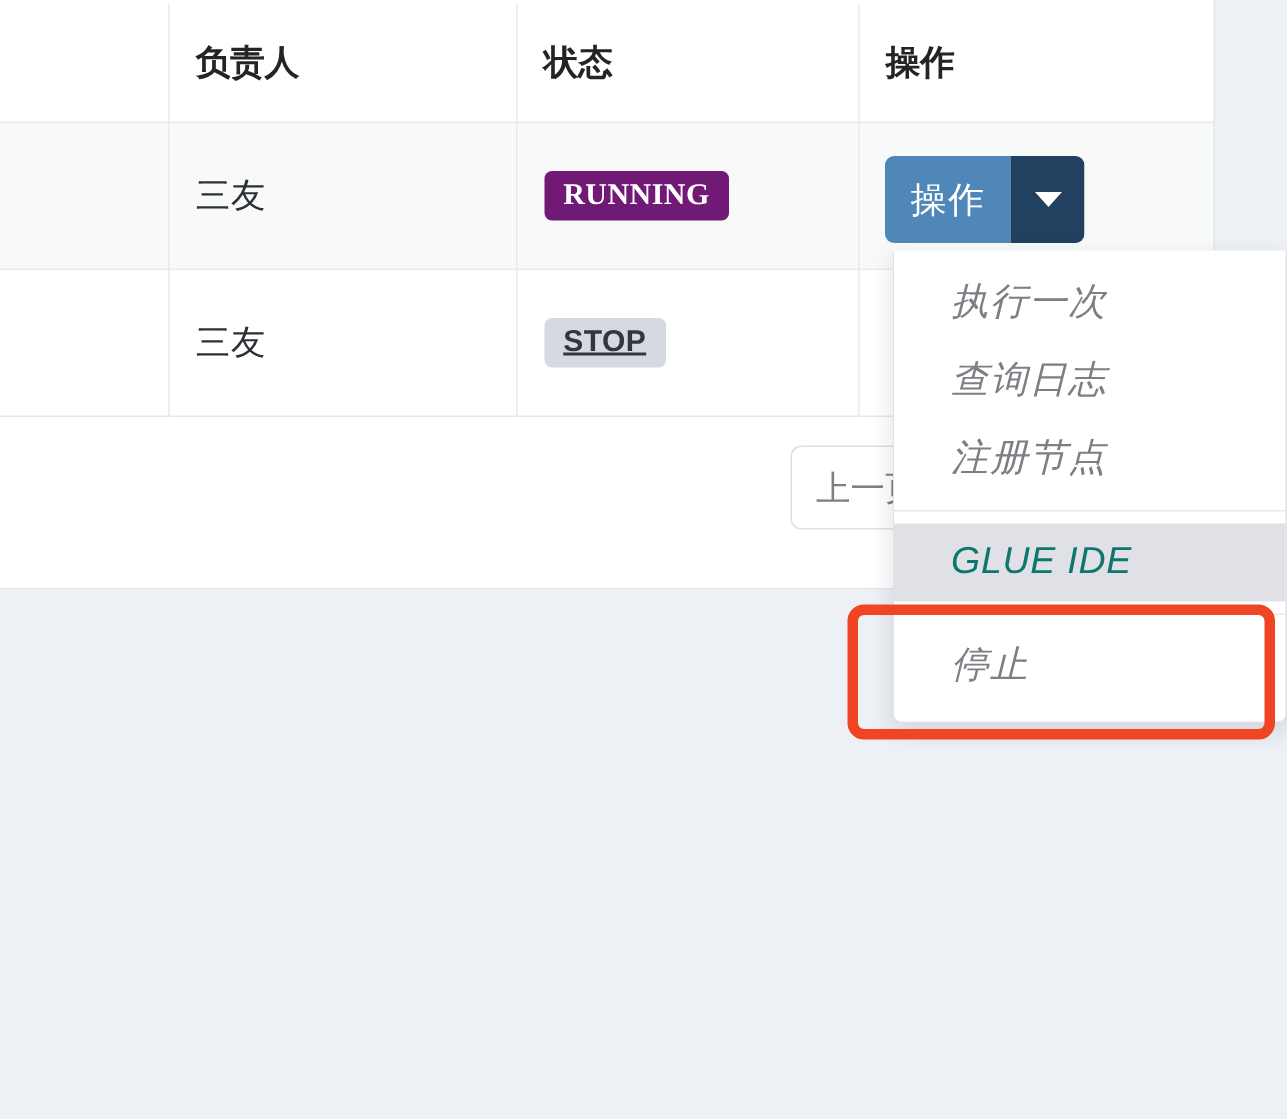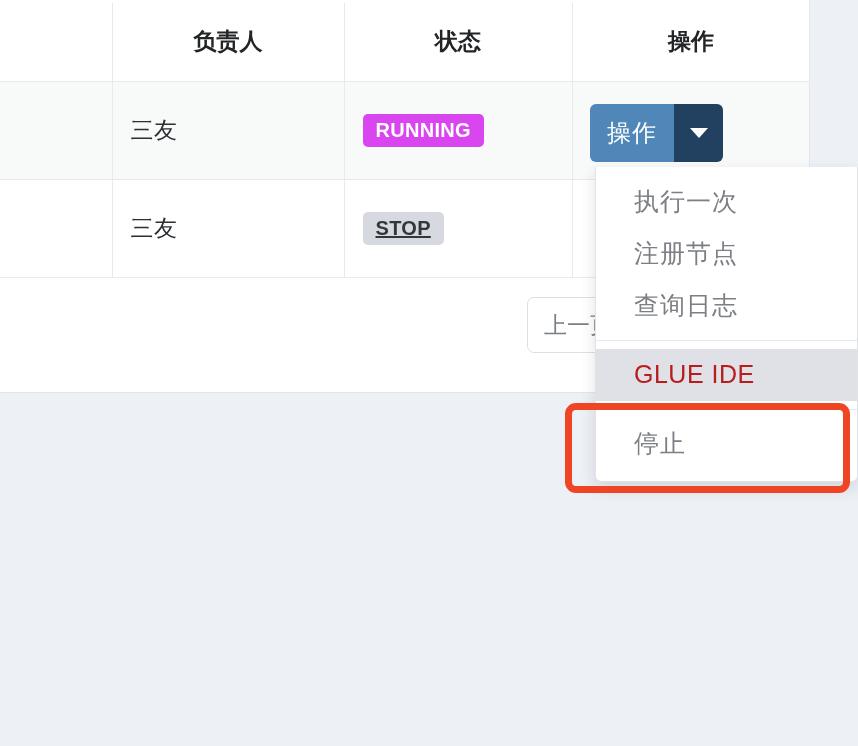--- a/index.html
+++ b/index.html
@@ -58,21 +58,20 @@
     text-align: left;
     box-sizing: border-box;
   }
   .job-table th {
     height: 78px;
     font-size: 23px;
     font-weight: bold;
     color: #222426;
     background: #ffffff;
     border-top: none;
-    text-align: center;
   }
   .job-table td {
     height: 98px;
     font-size: 23px;
     font-weight: normal;
     color: #2c2f33;
   }
   tr.row-odd td { background: #f8f9f9; }
   tr.row-even td { background: #ffffff; }
 
@@ -82,22 +81,23 @@
   .badge {
     display: inline-block;
     padding: 6px 13px 7px 13px;
     border-radius: 5px;
     font-size: 20px;
     font-weight: bold;
     line-height: 1;
     letter-spacing: 0.3px;
   }
   .badge-running {
-    background: #d946ef;
+    background: #701a75;
     color: #ffffff;
+    font-family: Liberation Serif, serif;
   }
   .badge-stop {
     background: #d6d9e0;
     color: #33363a;
     text-decoration: underline;
   }
 
   
   .btn-group {
     position: absolute;
@@ -180,24 +180,25 @@
     z-index: 10;
   }
   .menu-item {
     font-size: 25px;
     color: #7c7f84;
     line-height: 1;
     padding: 13px 18px 14px 38px;
     cursor: pointer;
     white-space: nowrap;
     letter-spacing: 1px;
+    font-style: italic;
   }
   .menu-item.highlighted {
     background: #dfe1e6;
-    color: #b91c1c;
+    color: #0f766e;
     letter-spacing: 0.5px;
   }
   .menu-divider {
     height: 1px;
     background: #e6e8eb;
     margin: 8px 0 8px 0;
   }
 
   
   .annotation-box {
@@ -284,22 +285,22 @@
 
   <div class="btn-group">
     <button class="btn-main">操作</button>
     <button class="btn-caret">
       <span class="caret-glyph"></span>
     </button>
   </div>
 
   <div class="dropdown">
     <div class="menu-item">执行一次</div>
+    <div class="menu-item">查询日志</div>
     <div class="menu-item">注册节点</div>
-    <div class="menu-item">查询日志</div>
     <div class="menu-divider"></div>
     <div class="menu-item highlighted">GLUE IDE</div>
     <div class="menu-divider"></div>
     <div class="menu-item">停止</div>
   </div>
 
   <div class="annotation-box"></div>
 
 </div>
 

